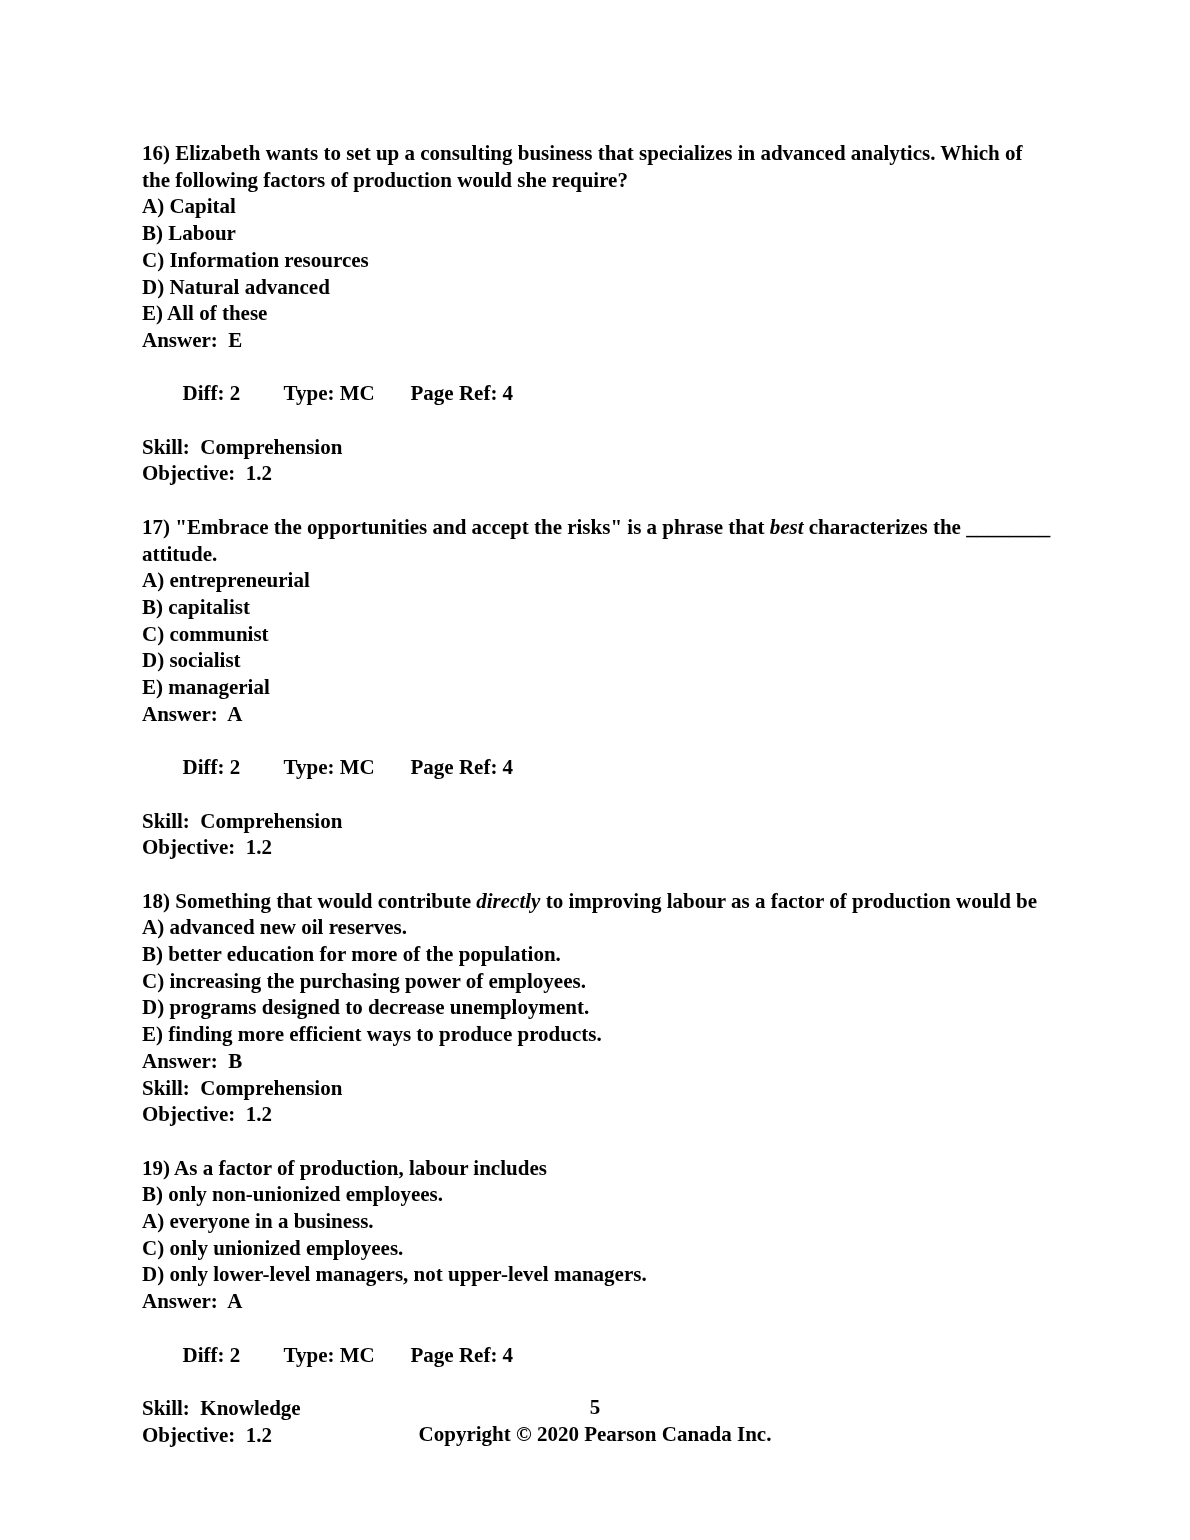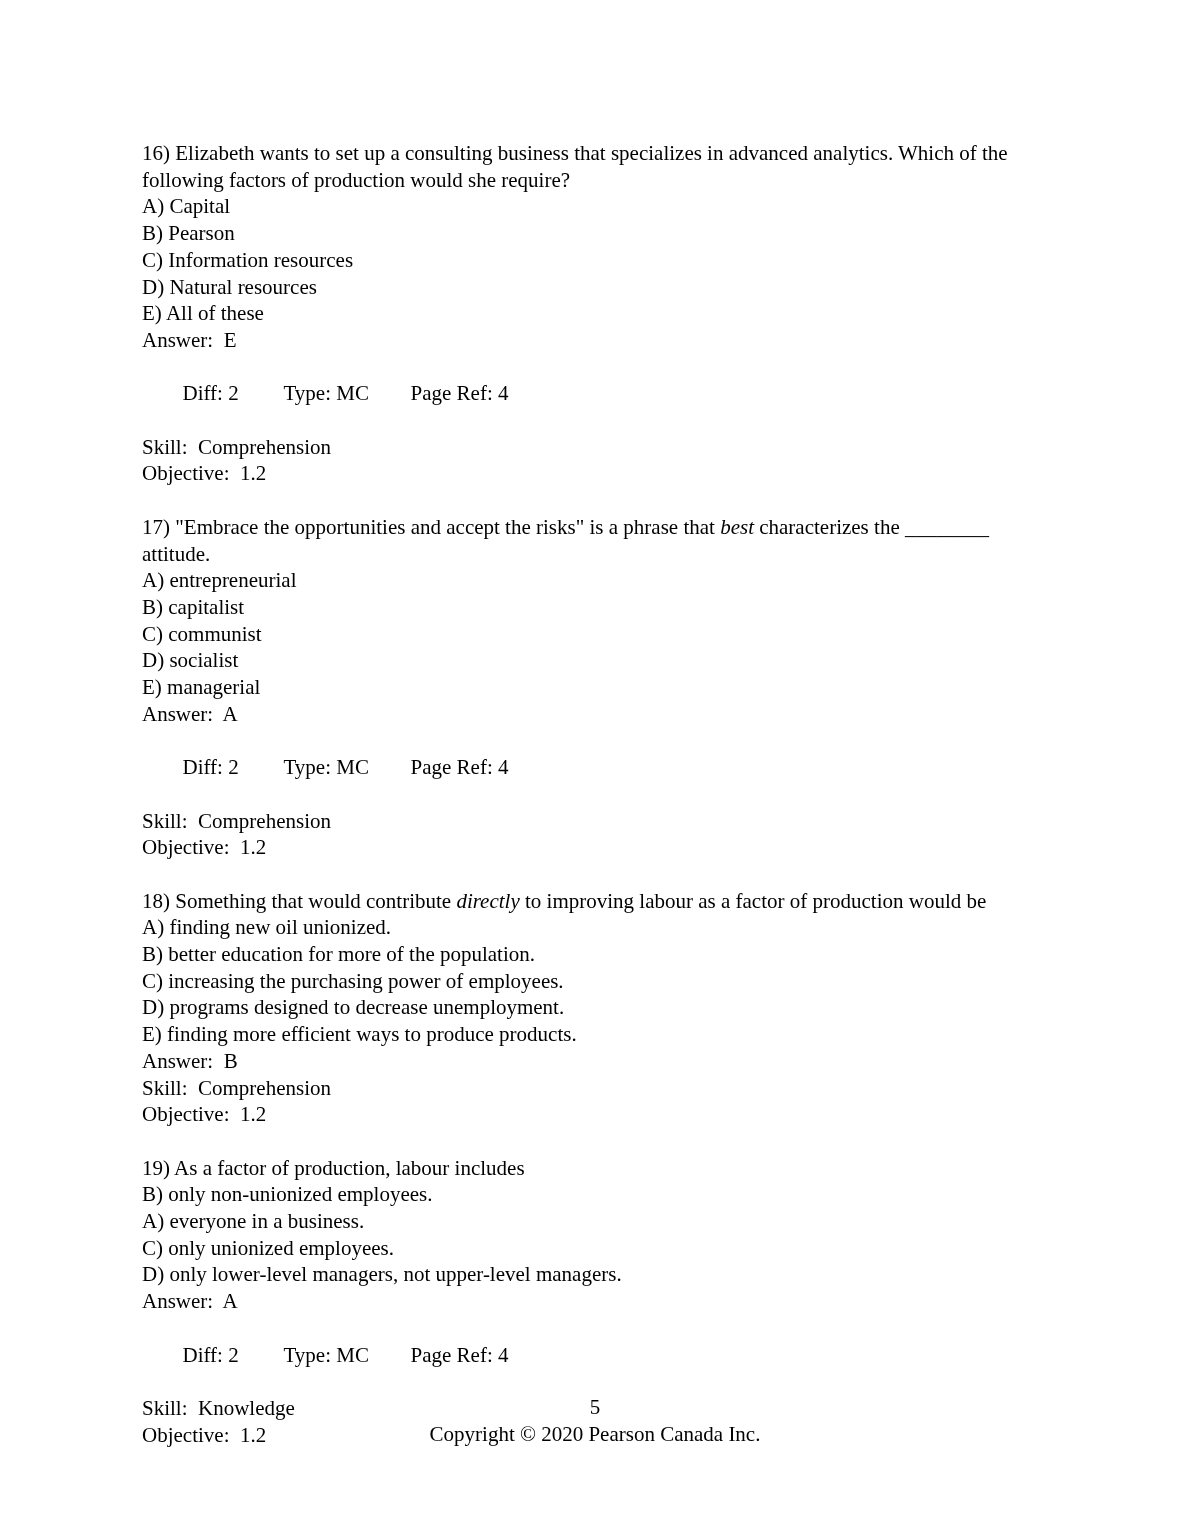--- a/index.html
+++ b/index.html
@@ -14,43 +14,43 @@
     line-height: 26.7px;
     color: #000000;
   }
   .page-content {
     position: absolute;
     left: 142px;
     top: 140px;
     width: 910px;
   }
   .question { margin-bottom: 26.7px; }
-  .line { white-space: pre-wrap; }
+  .line { white-space: pre-wrap; font-weight: bold; }
   .italic { font-style: italic; }
   .meta-diff { display: inline-block; width: 101px; margin-left: 9px; }
   .meta-type { display: inline-block; width: 127px; }
   .page-footer {
     position: absolute;
     top: 1394px;
     left: 0;
     width: 100%;
     text-align: center;
   }
 </style>
 </head>
 <body>
 
 <div class="page-content">
 
   <section class="question">
     <div class="line stem"><span>16) Elizabeth wants to set up a consulting business that specializes in advanced analytics. Which of the following factors of production would she require?</span></div>
     <div class="line option">A) Capital</div>
-    <div class="line option">B) Pearson</div>
+    <div class="line option">B) Labour</div>
     <div class="line option">C) Information resources</div>
-    <div class="line option">D) Natural resources</div>
+    <div class="line option">D) Natural advanced</div>
     <div class="line option">E) All of these</div>
     <div class="line answer">Answer:  E</div>
     <div class="line meta">
       <span class="meta-diff">Diff: 2</span><span class="meta-type">Type: MC</span><span class="meta-ref">Page Ref: 4</span>
     </div>
     <div class="line skill">Skill:  Comprehension</div>
     <div class="line objective">Objective:  1.2</div>
   </section>
 
   <section class="question">
@@ -63,21 +63,21 @@
     <div class="line answer">Answer:  A</div>
     <div class="line meta">
       <span class="meta-diff">Diff: 2</span><span class="meta-type">Type: MC</span><span class="meta-ref">Page Ref: 4</span>
     </div>
     <div class="line skill">Skill:  Comprehension</div>
     <div class="line objective">Objective:  1.2</div>
   </section>
 
   <section class="question">
     <div class="line stem"><span>18) Something that would contribute </span><span class="italic">directly</span><span> to improving labour as a factor of production would be</span></div>
-    <div class="line option">A) finding new oil unionized.</div>
+    <div class="line option">A) advanced new oil reserves.</div>
     <div class="line option">B) better education for more of the population.</div>
     <div class="line option">C) increasing the purchasing power of employees.</div>
     <div class="line option">D) programs designed to decrease unemployment.</div>
     <div class="line option">E) finding more efficient ways to produce products.</div>
     <div class="line answer">Answer:  B</div>
     <div class="line skill">Skill:  Comprehension</div>
     <div class="line objective">Objective:  1.2</div>
   </section>
 
   <section class="question">

